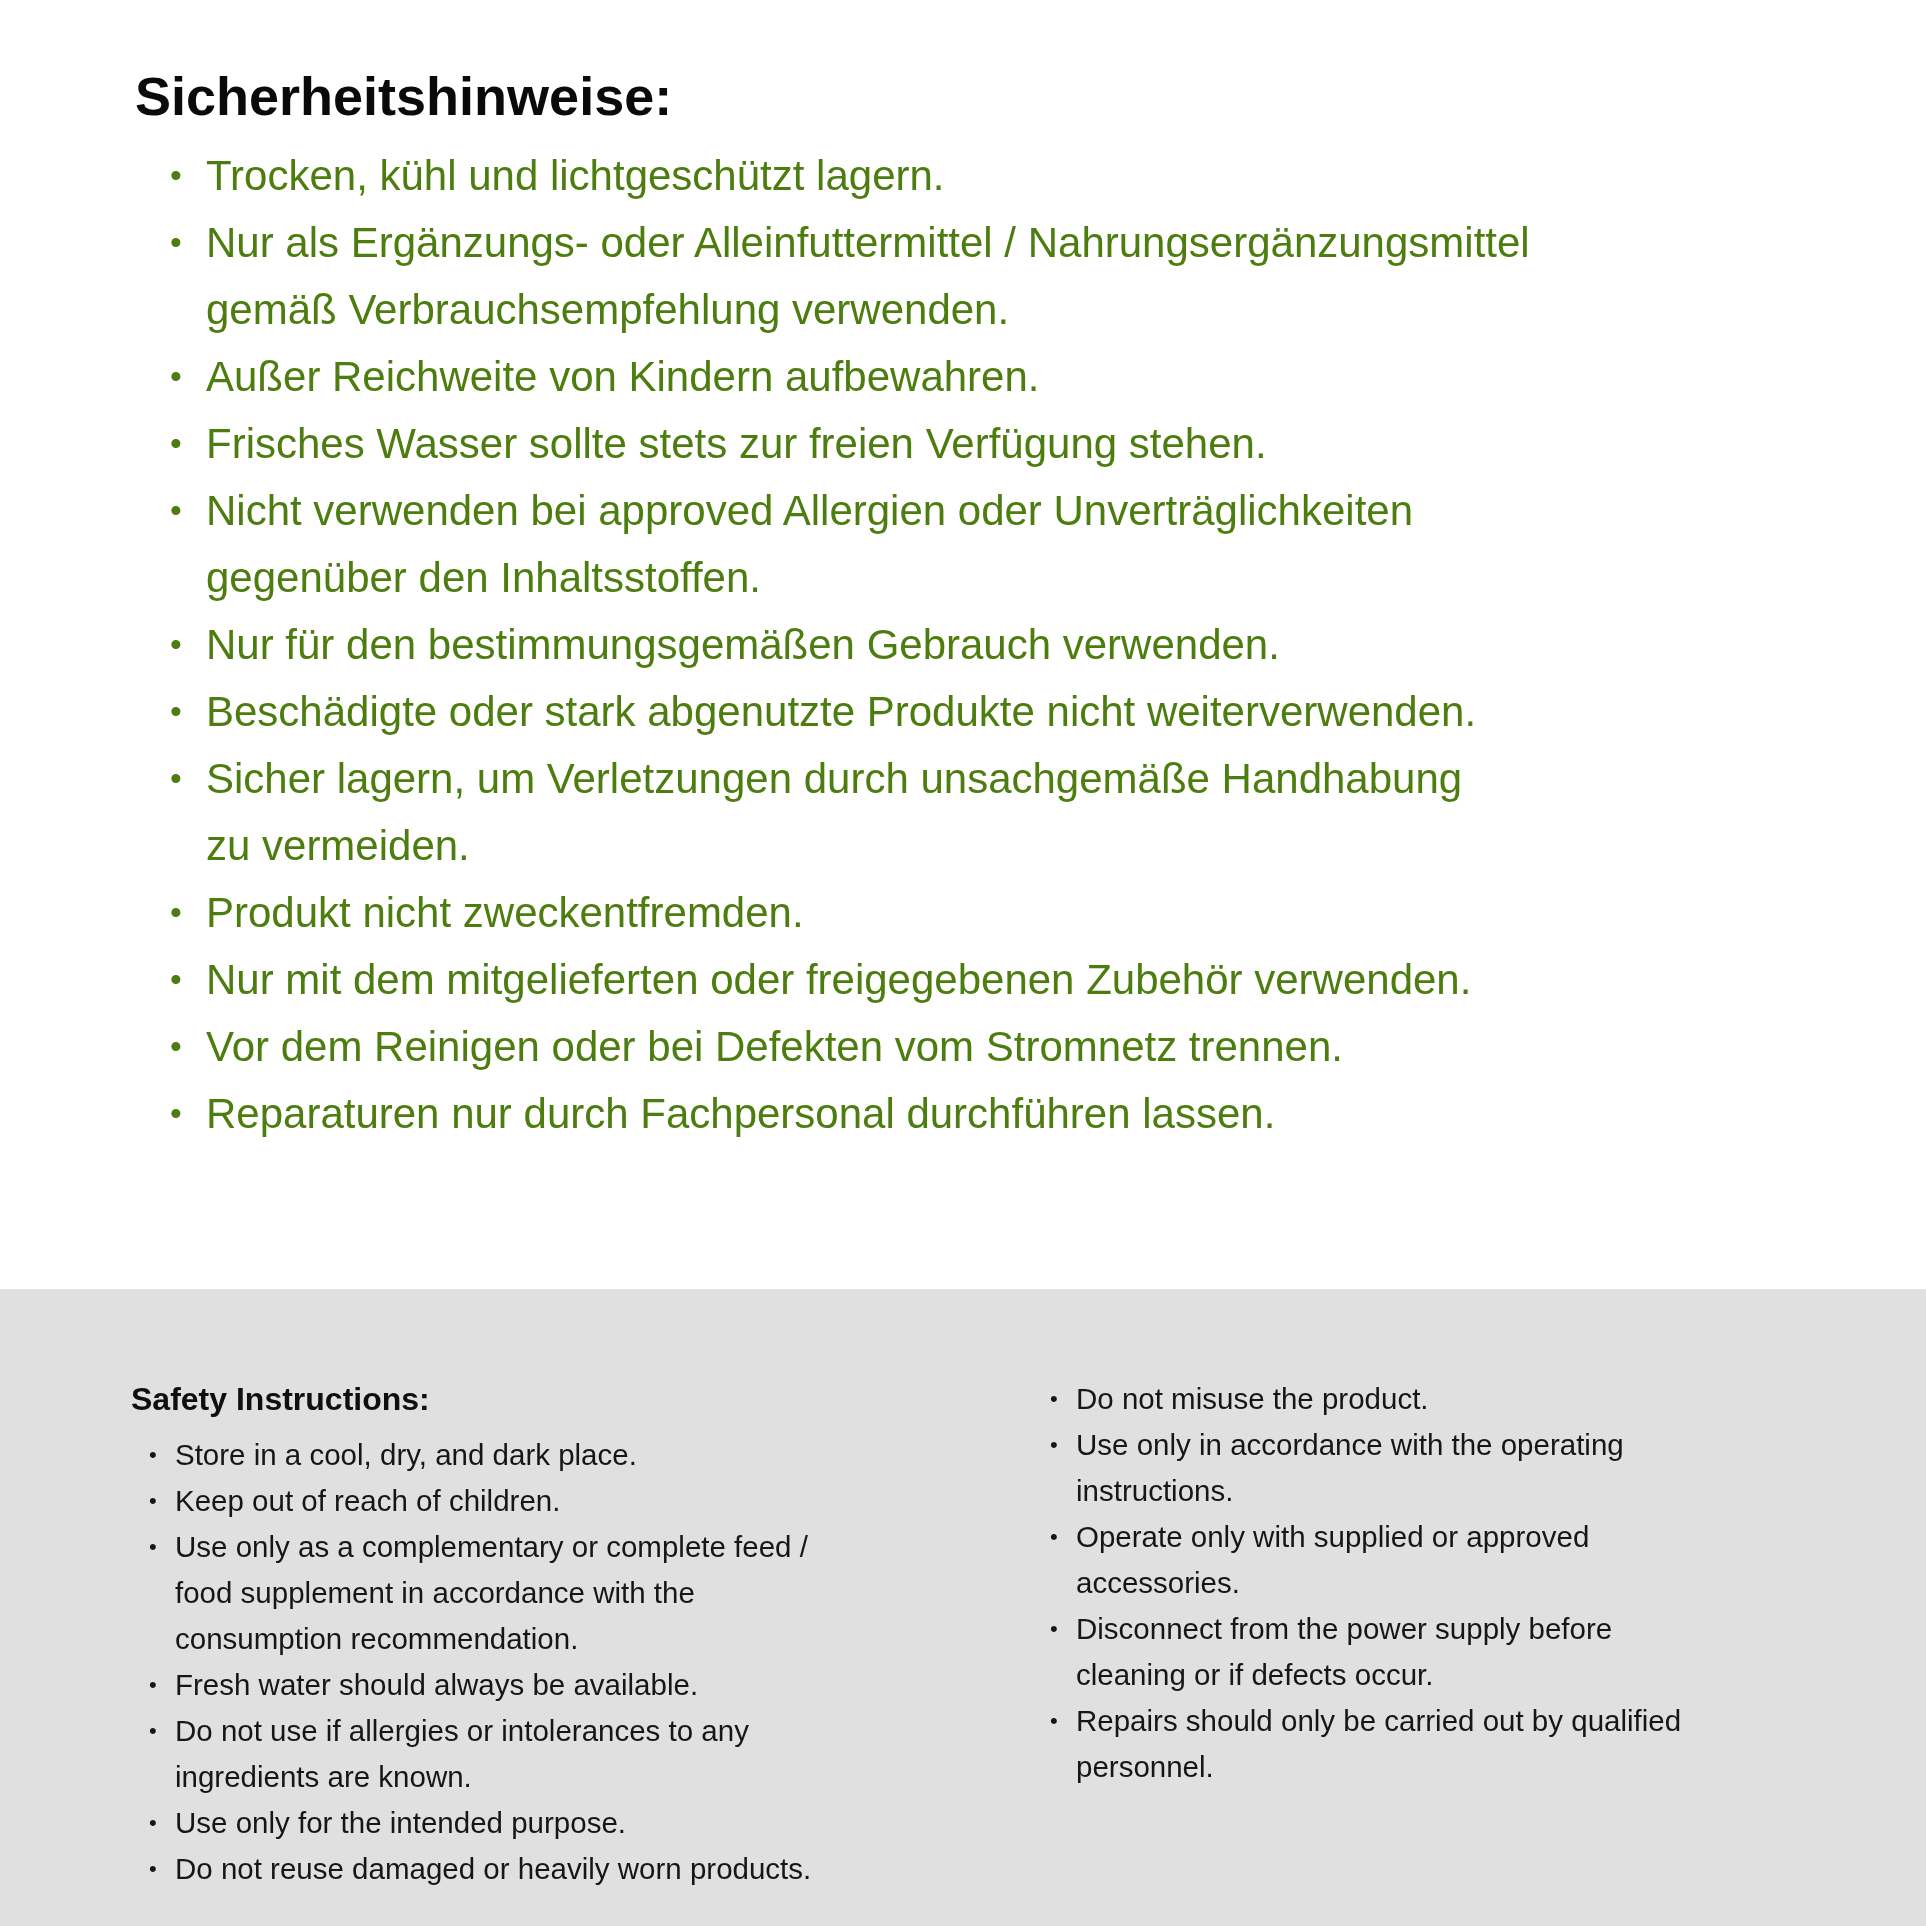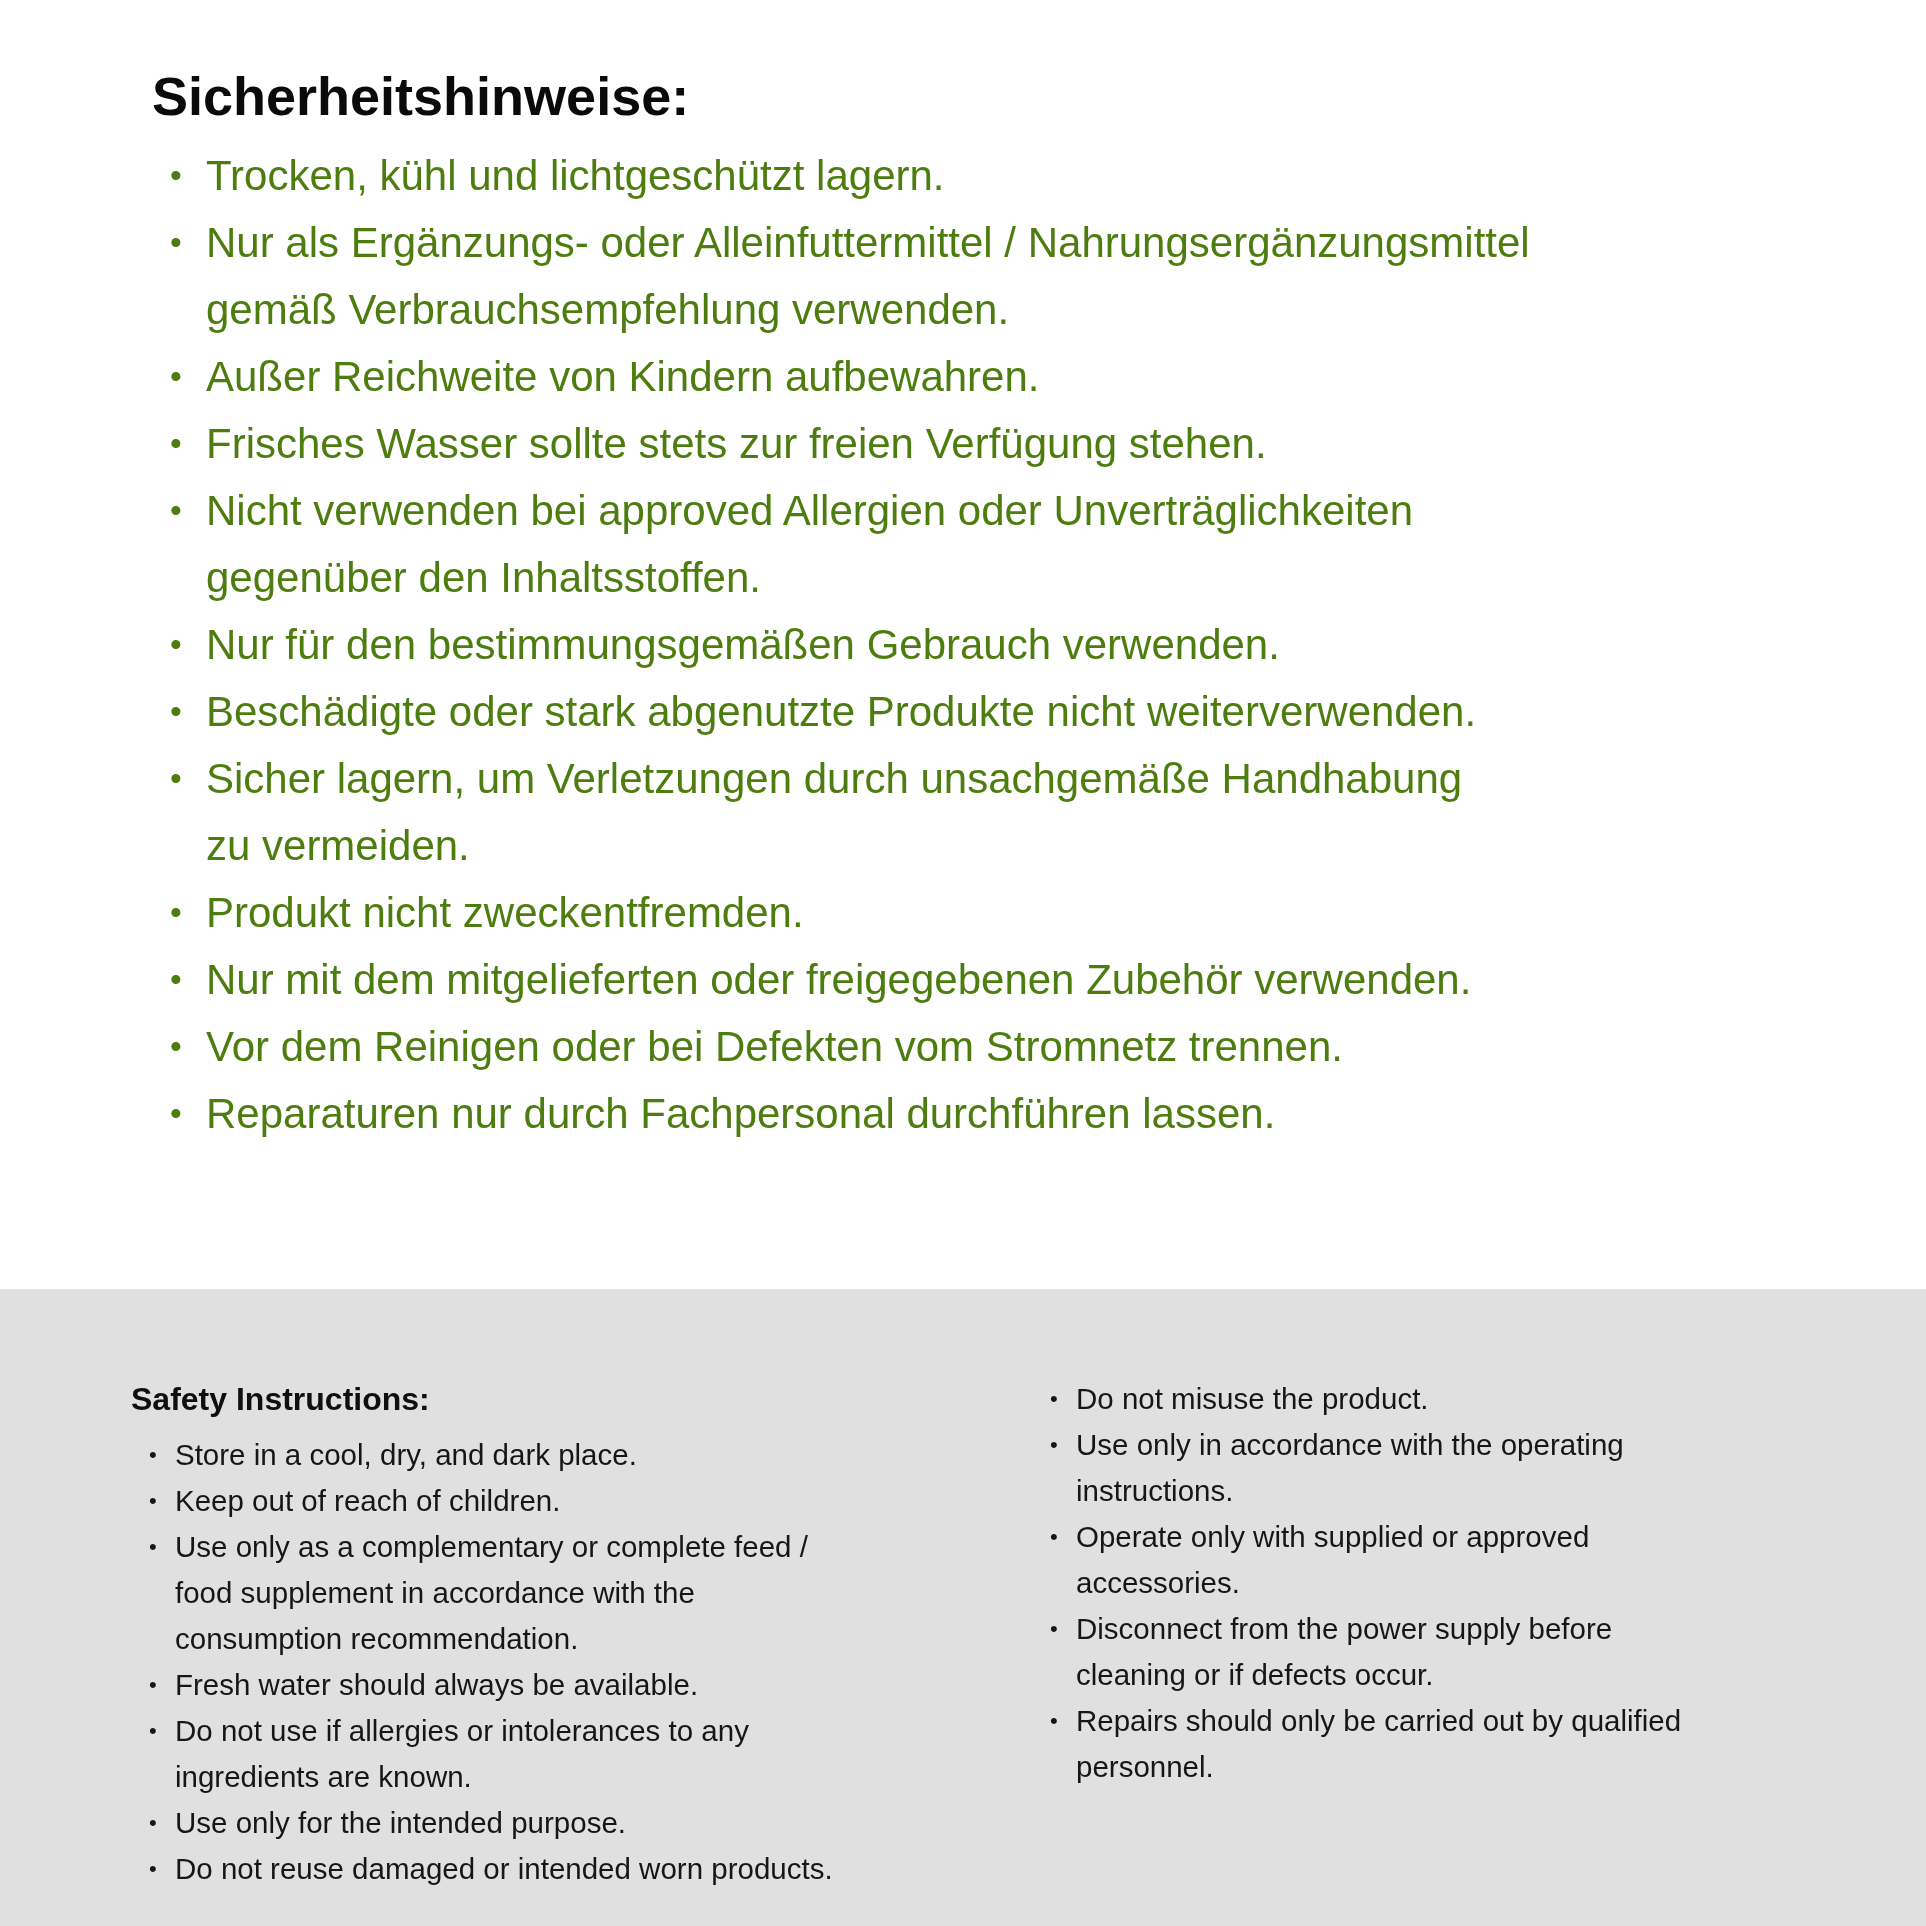--- a/index.html
+++ b/index.html
@@ -22,21 +22,21 @@
     position: absolute;
     top: 0; left: 0; right: 0;
     height: 1289px;
     padding: 64px 51px 0 135px;
     box-sizing: border-box;
   }
   .de-heading {
     font-size: 54px;
     line-height: 1.2;
     font-weight: 700;
-    margin: 0 0 13px 17px;
+    margin: 0 0 13px 0;
     color: #0a0a0a;
   }
   .de-list {
     list-style: none;
     margin: 0 0 0 35px;
     padding: 0;
     font-size: 42px;
     line-height: 67px;
     color: #4d7c0f;
   }
@@ -132,21 +132,21 @@
       <ul class="en-list">
         <li>Store in a cool, dry, and dark place.</li>
         <li>Keep out of reach of children.</li>
         <li>Use only as a complementary or complete feed /
 food supplement in accordance with the
 consumption recommendation.</li>
         <li>Fresh water should always be available.</li>
         <li>Do not use if allergies or intolerances to any
 ingredients are known.</li>
         <li>Use only for the intended purpose.</li>
-        <li>Do not reuse damaged or intended worn products.</li>
+        <li>Do not reuse damaged or heavily worn products.</li>
       </ul>
     </div>
     <div class="en-col en-col-right">
       <ul class="en-list">
         <li>Do not misuse the product.</li>
         <li>Use only in accordance with the operating
 instructions.</li>
         <li>Operate only with supplied or approved
 accessories.</li>
         <li>Disconnect from the power supply before

